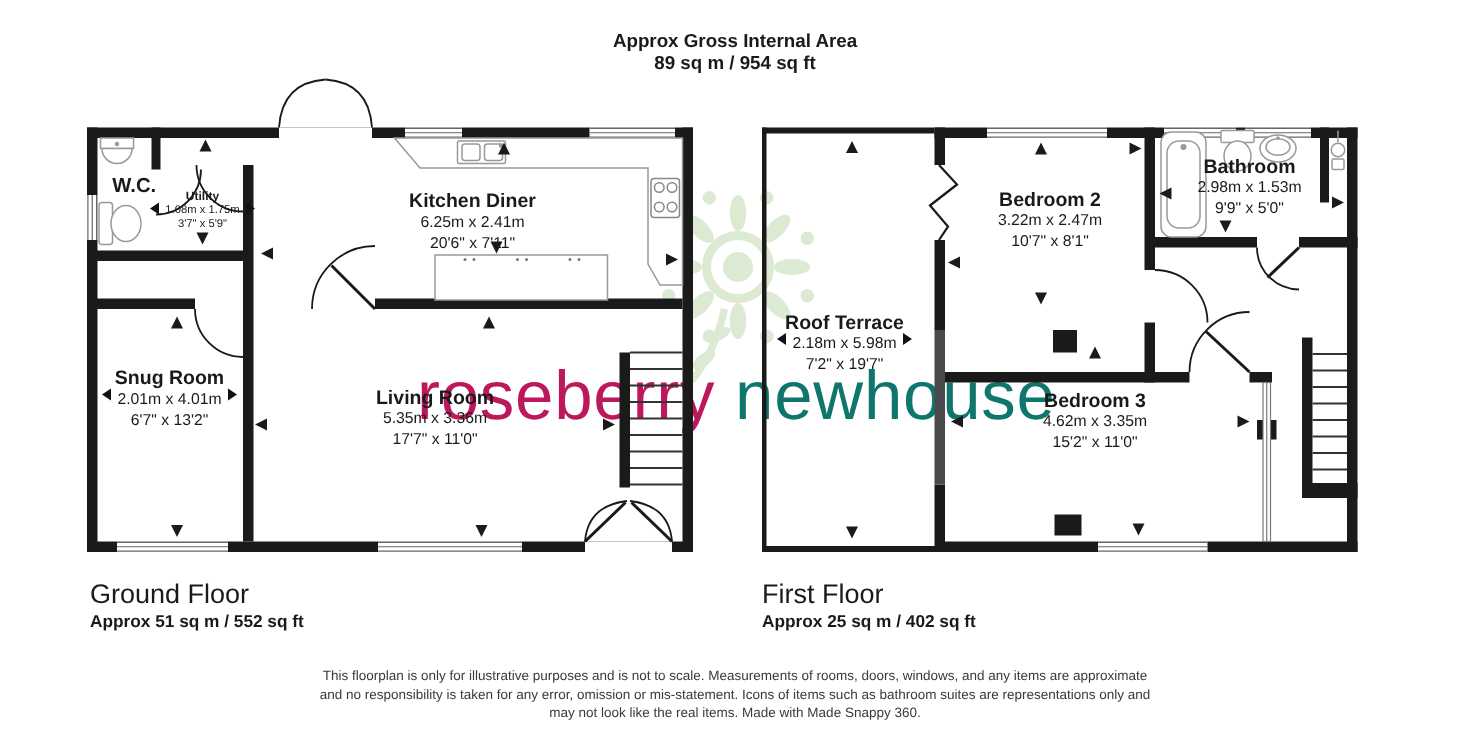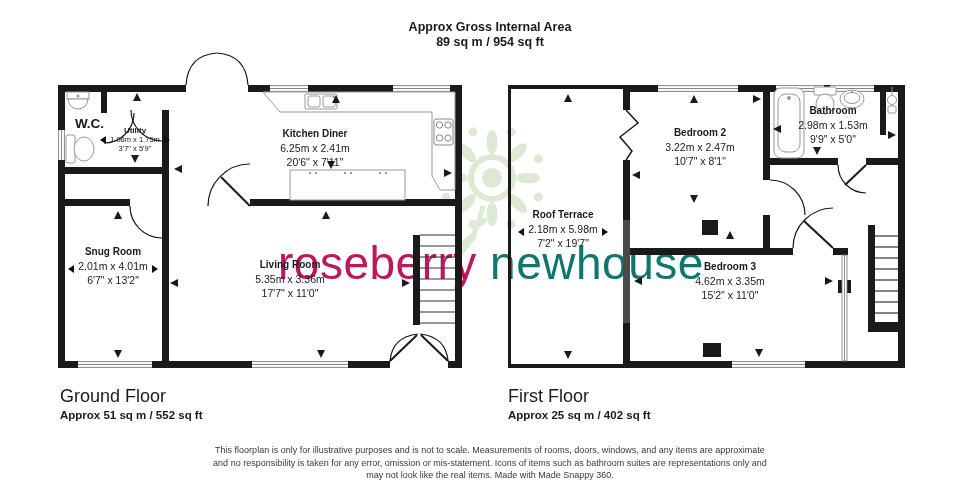--- a/index.html
+++ b/index.html
@@ -11,26 +11,26 @@
   
   .wm-text{position:absolute;left:278px;top:236px;z-index:1;font-size:46px;letter-spacing:.5px;
            white-space:nowrap;font-weight:400;}
   .wm-text .wm1{color:#be185d;}
   .wm-text .wm2{color:#0f766e;}
   .wm-logo{position:absolute;left:425px;top:120px;z-index:1;}
   
   .plan{position:absolute;z-index:2;overflow:visible;}
   
   .rlabel{position:absolute;z-index:3;text-align:center;}
-  .rname{font-weight:bold;font-size:10px;line-height:14px;}
+  .rname{font-weight:bold;font-size:13px;line-height:14px;}
   .rdim{font-size:10.5px;line-height:14px;}
   .rlabel.small .rname{font-size:8px;line-height:9px;}
   .rlabel.small .rdim{font-size:7.5px;line-height:9px;}
   .rlabel.wc .rname{font-size:13.5px;}
-  .with-arrows{display:flex;align-items:flex-end;justify-content:center;gap:4px;}
+  .with-arrows{display:flex;align-items:flex-start;justify-content:center;gap:4px;}
   .tri{display:inline-block;width:0;height:0;}
   .tri-l{border-right:6px solid #111;border-top:4px solid transparent;border-bottom:4px solid transparent;}
   .tri-r{border-left:6px solid #111;border-top:4px solid transparent;border-bottom:4px solid transparent;}
   
   .floor-caption{position:absolute;z-index:4;}
   .fc-title{font-size:18px;font-weight:400;line-height:20px;}
   .fc-area{font-size:11.5px;font-weight:bold;line-height:18px;}
   
   .footer{position:absolute;left:0;right:0;top:444px;text-align:center;z-index:4;
           font-size:9px;line-height:12.5px;color:#3a3a3a;}

